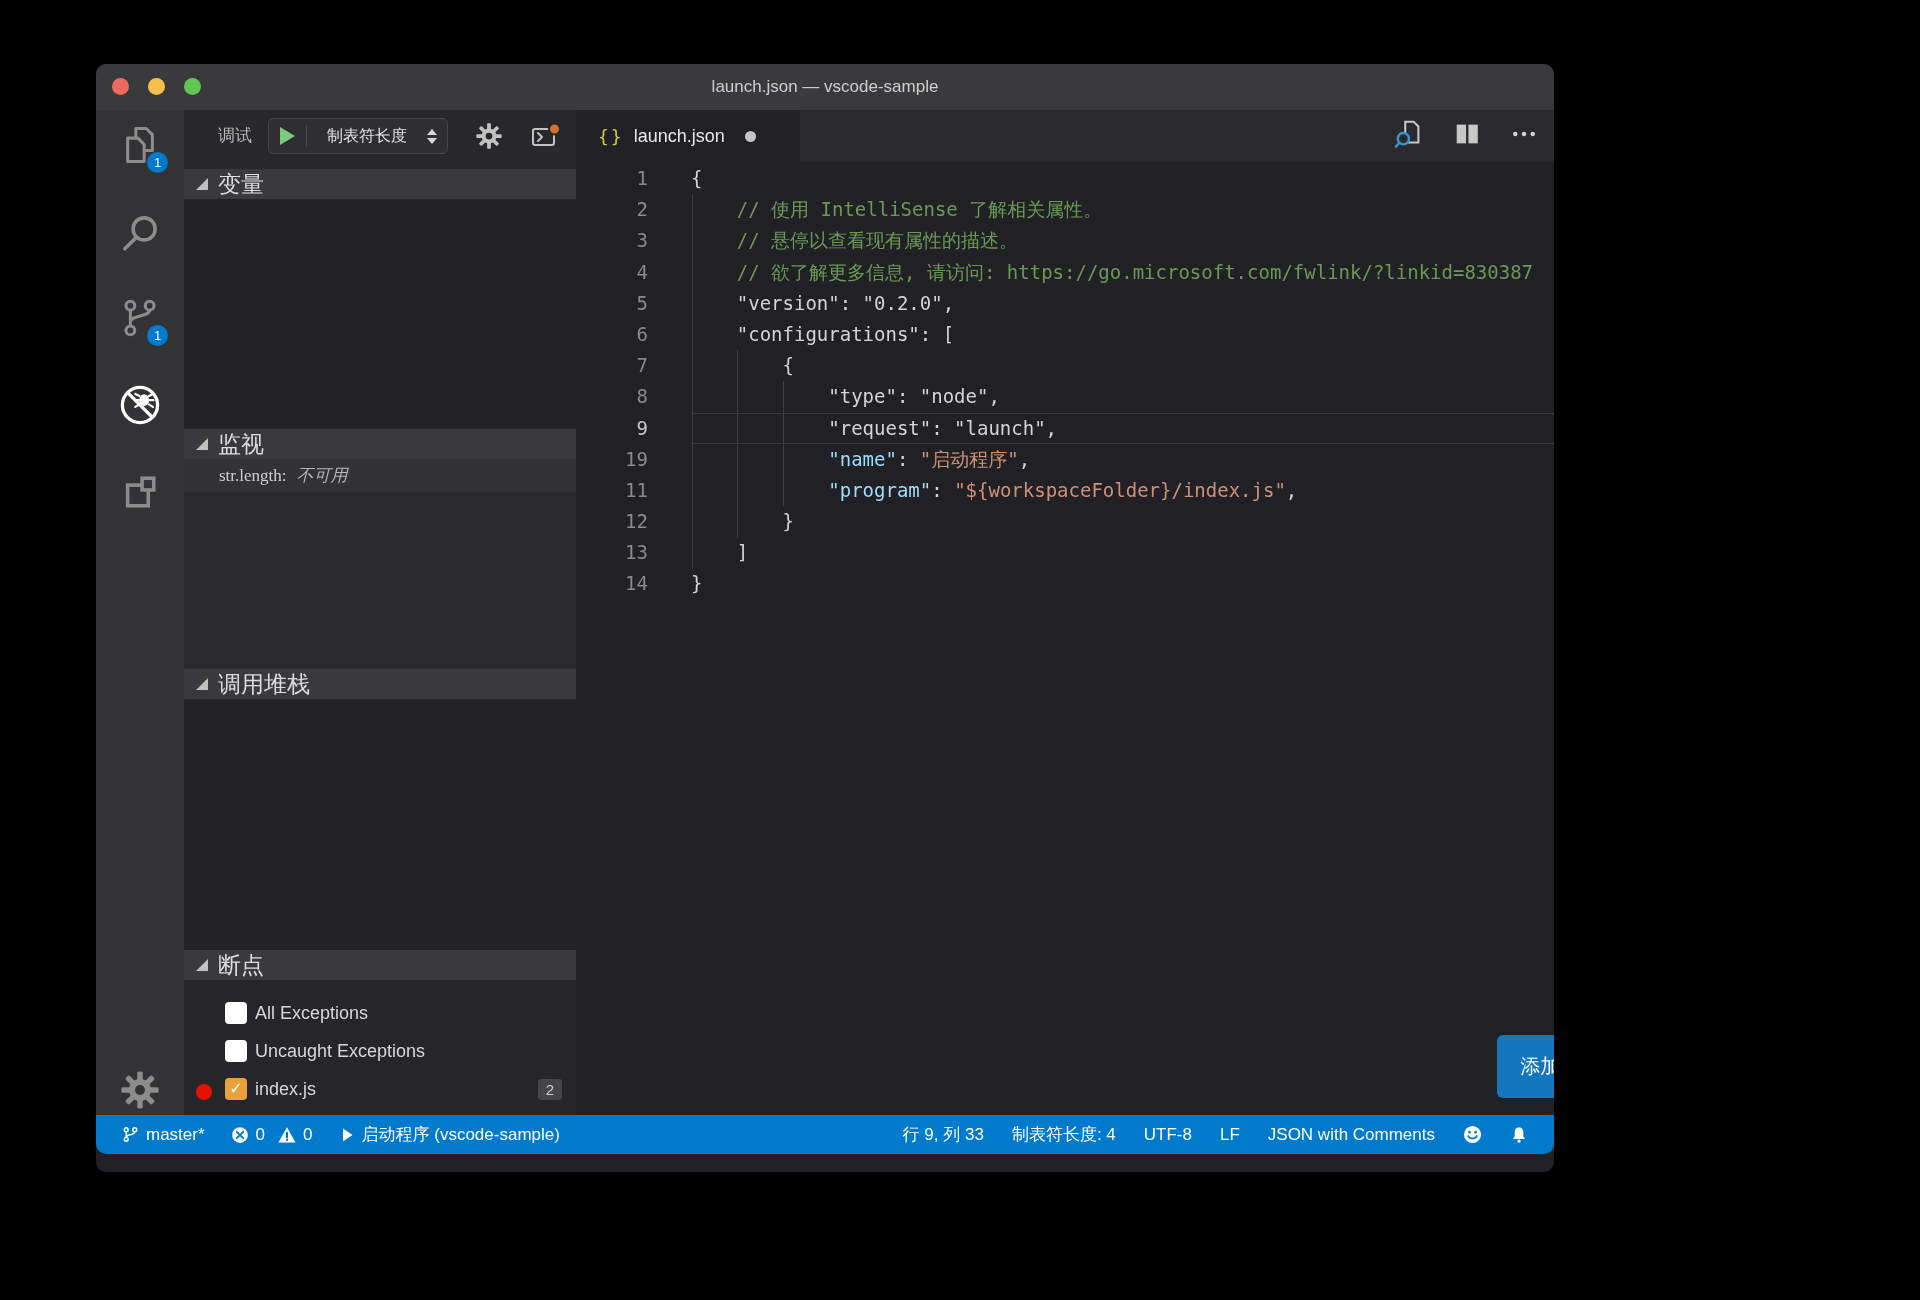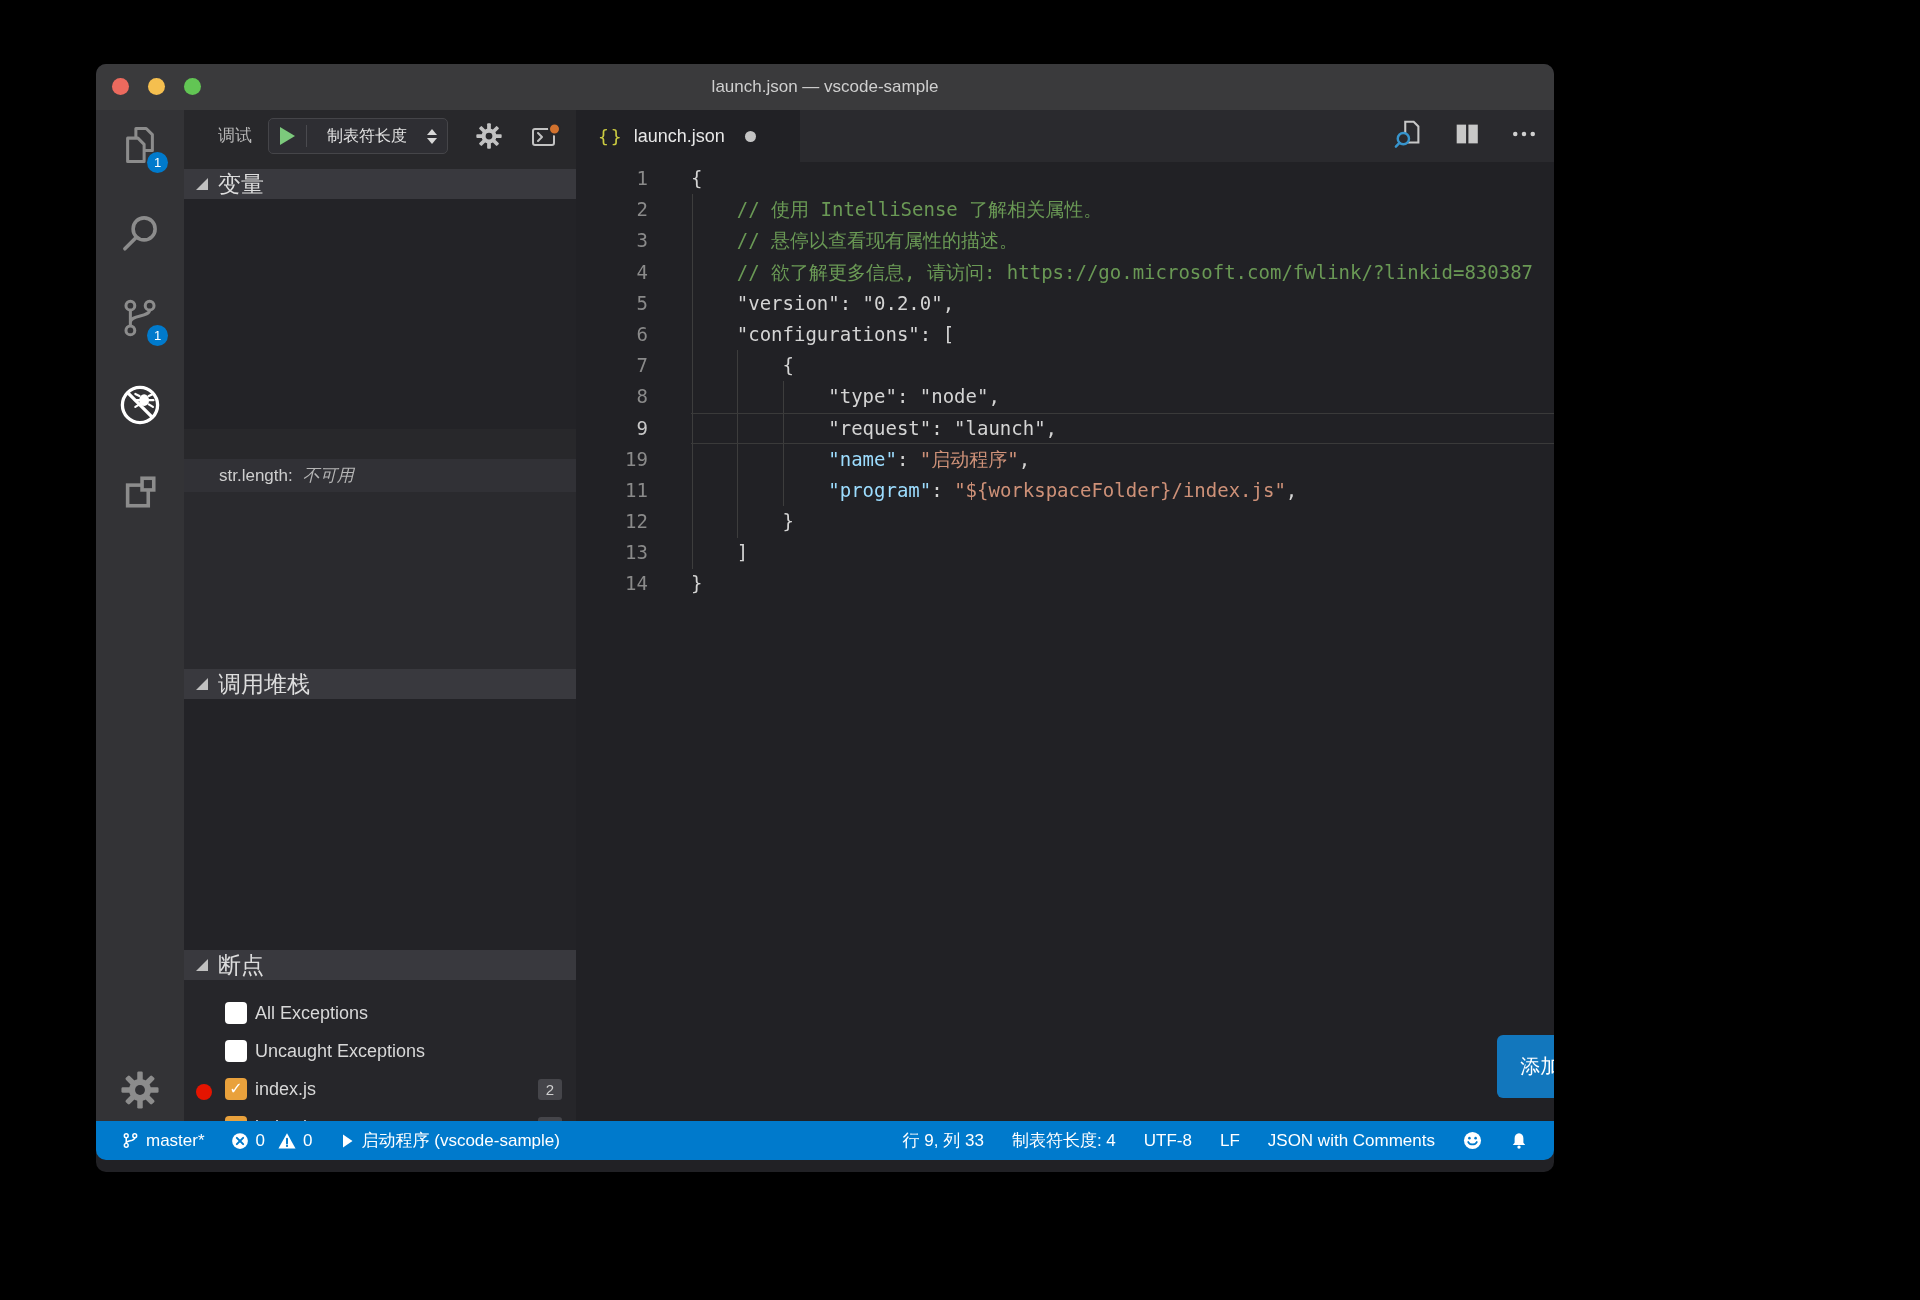--- a/index.html
+++ b/index.html
@@ -43,21 +43,21 @@
 
   .section-header{position:absolute;left:0;right:0;height:30px;background:#39393e;display:flex;
     align-items:center;color:#dddddd;font-size:23px;}
   .twistie{width:12px;height:12px;background:#c0c0c0;clip-path:polygon(100% 0,100% 100%,0 100%);
     margin-left:12px;margin-right:10px;flex:0 0 auto;}
   .sec-body{position:absolute;left:0;right:0;}
   .body-dark{background:#232327;}
   .watch-body{background:#2a2a2e;}
   .watch-row{position:absolute;left:0;right:0;top:0;height:33px;background:#313136;display:flex;
     align-items:center;padding-left:35px;}
-  .watch-expr{font-family:Liberation Sans, sans-serif;font-size:17px;color:#cfcfcf;}
+  .watch-expr{font-family:Liberation Serif, serif;font-size:17px;color:#cfcfcf;}
   .watch-val{font-family:"DejaVu Sans Mono",monospace;font-size:17px;color:#b5b5b5;font-style:italic;margin-left:10px;}
 
   .bp-body{background:#26262a;}
   .bp-row{position:absolute;left:0;right:0;height:38px;display:flex;align-items:flex-end;padding-right:14px;}
   .bp-dot{width:16px;height:16px;border-radius:50%;background:var(--bp-red);margin-left:12px;flex:0 0 auto;}
   .bp-dot.hidden{visibility:hidden;}
   .bp-check{width:22px;height:22px;border-radius:4px;background:#ffffff;margin-left:13px;flex:0 0 auto;
     position:relative;}
   .bp-check.checked{background:var(--cb-orange);}
   .bp-check.checked::after{content:"✓";position:absolute;left:0;top:0;width:22px;height:22px;
@@ -99,21 +99,21 @@
   .mini-key{background:var(--key-blue);opacity:.85;}
   .mini-str{background:var(--str-orange);opacity:.85;}
 
   .scroll-col{position:absolute;left:1229px;top:53px;width:17px;height:625px;background:#414144;}
   .scroll-thumb{position:absolute;left:0;top:113px;width:17px;height:6px;background:#8f8f8f;}
 
   .add-config-btn{position:absolute;left:921px;top:925px;width:143px;height:63px;background:var(--btn);
     border:none;border-radius:6px;color:#fff;font-size:20px;font-family:inherit;cursor:pointer;}
 
   
-  .statusbar{position:absolute;left:0;right:0;bottom:12px;height:39px;background:var(--accent);
+  .statusbar{position:absolute;left:0;right:0;bottom:18px;height:39px;background:var(--accent);
     display:flex;align-items:center;justify-content:space-between;color:#fff;font-size:17px;
     padding:0 26px;border-radius:0 0 10px 10px;}
   .sb-group{display:flex;align-items:center;}
   .sb-item{display:flex;align-items:center;gap:7px;}
   .sb-left .sb-item{margin-right:26px;}
   .sb-right .sb-item{margin-left:28px;}
 </style>
 </head>
 <body>
 
@@ -239,20 +239,24 @@
         </svg>
       </div>
     </div>
 
     <div class="section-header" style="top:59px">
       <span class="twistie"></span>
       <span>变量</span>
     </div>
     <div class="sec-body body-dark" style="top:89px;height:230px"></div>
 
+    <div class="section-header" style="top:319px">
+      <span class="twistie"></span>
+      <span>监视</span>
+    </div>
     <div class="sec-body watch-body" style="top:349px;height:210px">
       <div class="watch-row">
         <span class="watch-expr">str.length:</span>
         <span class="watch-val">不可用</span>
       </div>
     </div>
 
     <div class="section-header" style="top:559px">
       <span class="twistie"></span>
       <span>调用堆栈</span>

